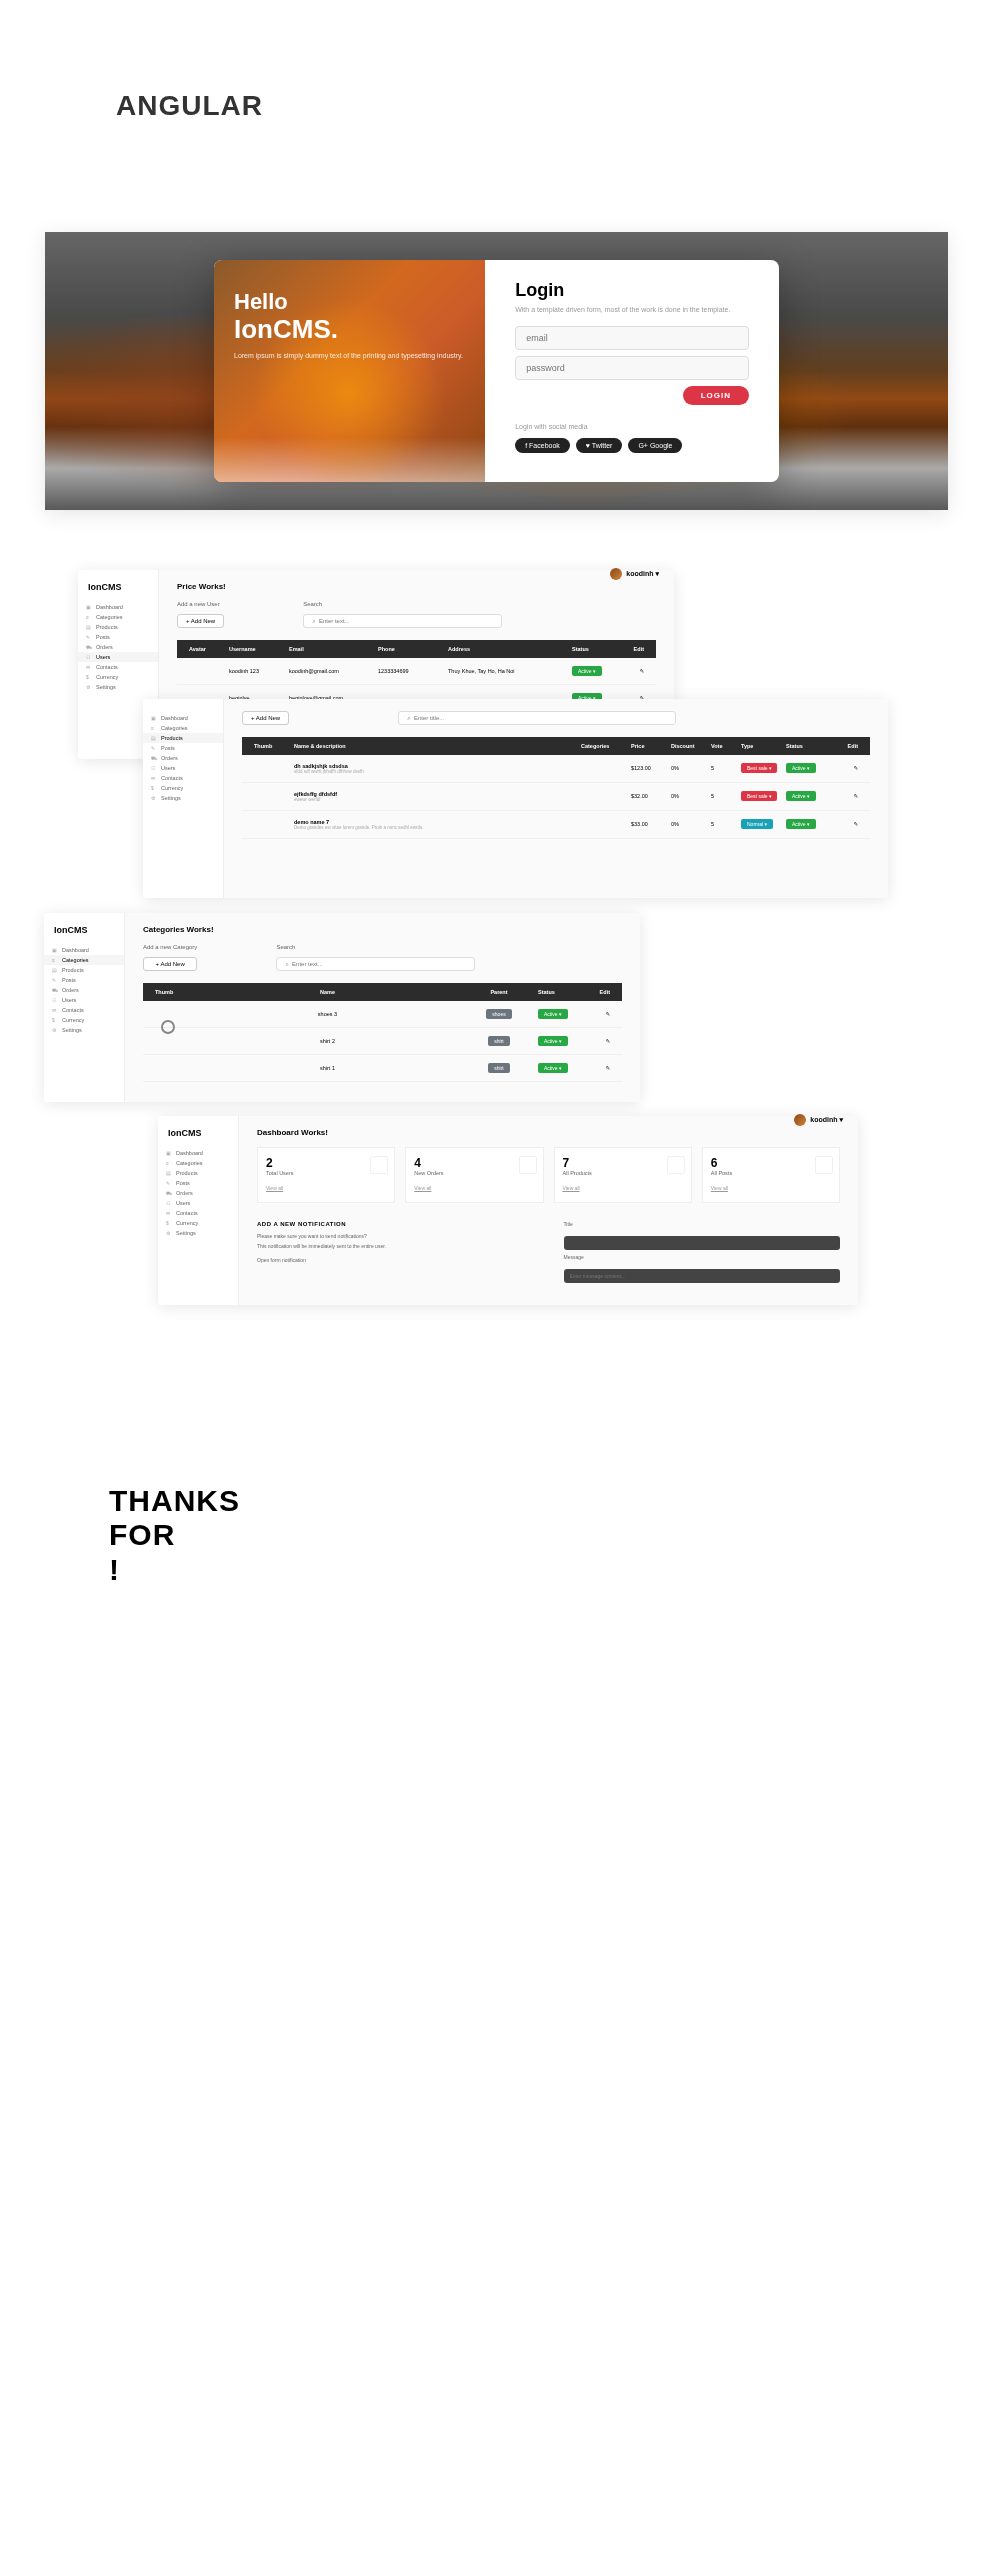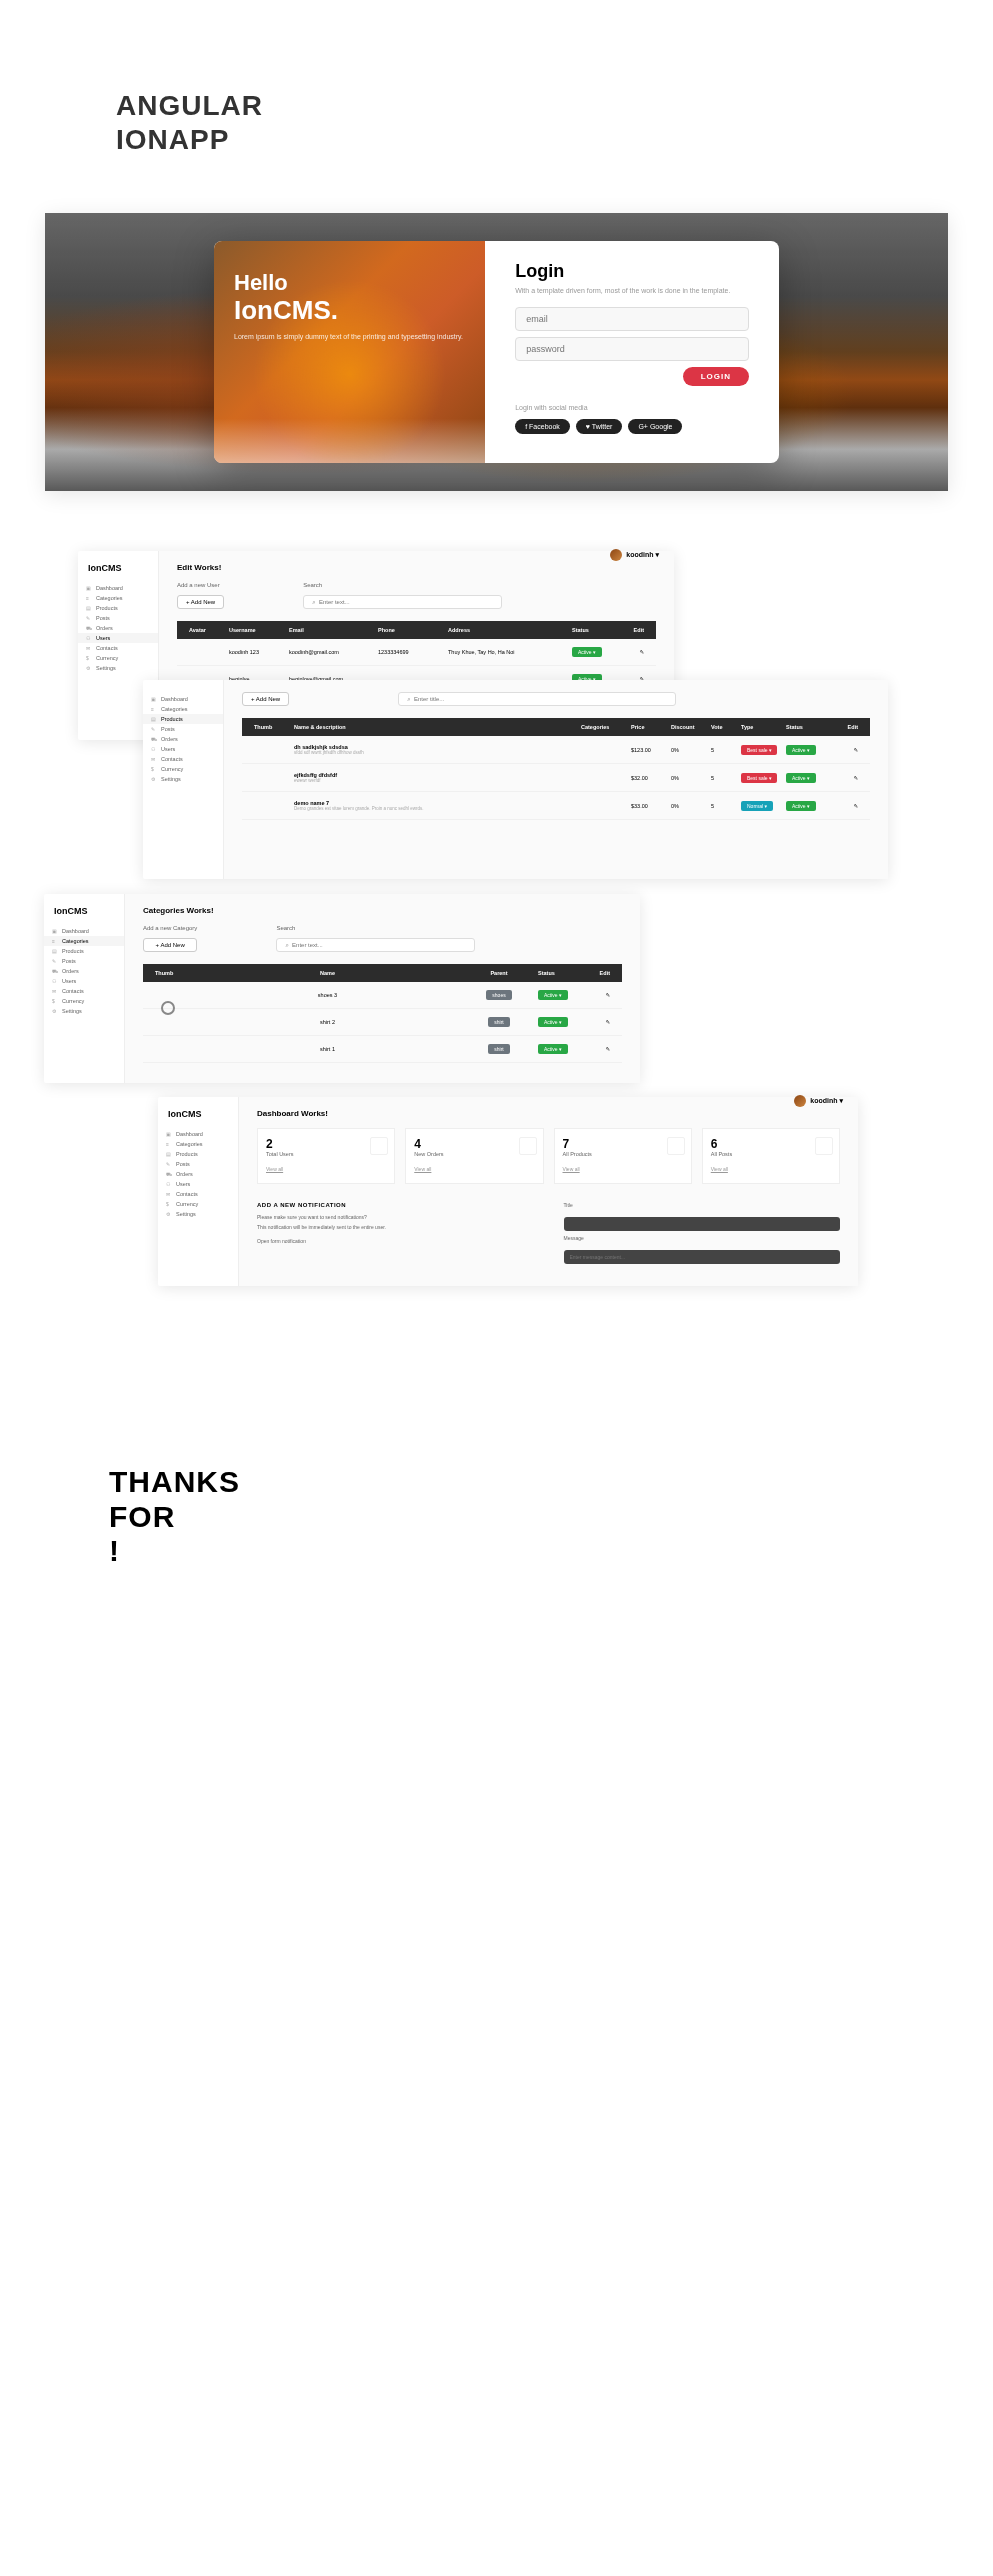--- a/index.html
+++ b/index.html
@@ -1,19 +1,19 @@
 <!DOCTYPE html>
 <html><head>
 <meta charset="utf-8">
 <style>
 *{box-sizing:border-box;margin:0;padding:0;font-family:-apple-system,BlinkMacSystemFont,'Segoe UI',Arial,sans-serif}
 body{background:#fff;width:993px;margin:0 auto}
 .hero-title{padding:89px 0 0 116px}
 .hero-title h1{font-size:28px;font-weight:700;color:#333;line-height:1.2;letter-spacing:1px}
-.login-section{margin:57px 45px 0;height:278px;position:relative;background:#555;overflow:hidden;box-shadow:0 4px 20px rgba(0,0,0,0.1)}
+.login-section{margin:109px 45px 0;height:278px;position:relative;background:#555;overflow:hidden;box-shadow:0 4px 20px rgba(0,0,0,0.1)}
 .mountain-bg{position:absolute;inset:0;background:linear-gradient(180deg,#888 0%,#666 30%,#8b5a2b 50%,#d2691e 60%,#8b4513 70%,#fff 85%,#888 100%)}
 .mountain-bg::before{content:'';position:absolute;inset:0;background:radial-gradient(ellipse at 30% 60%,rgba(205,92,40,0.9) 0%,transparent 40%),radial-gradient(ellipse at 60% 65%,rgba(255,140,0,0.7) 0%,transparent 35%)}
 .mountain-bg::after{content:'';position:absolute;inset:0;background:linear-gradient(rgba(0,0,0,0.25),rgba(0,0,0,0.35))}
 .login-card{position:absolute;top:28px;left:169px;right:169px;bottom:28px;background:#fff;border-radius:8px;display:flex;overflow:hidden;box-shadow:0 10px 40px rgba(0,0,0,0.3)}
 .login-left{flex:0 0 48%;position:relative;background:linear-gradient(135deg,#8b5a2b 0%,#d2691e 40%,#cd5c28 60%,#8b4513 100%);padding:30px 20px;color:#fff}
 .login-left::before{content:'';position:absolute;inset:0;background:radial-gradient(ellipse at 50% 60%,rgba(255,165,0,0.6) 0%,transparent 50%),linear-gradient(0deg,rgba(255,255,255,0.5) 0%,transparent 20%)}
 .login-left-content{position:relative;z-index:1}
 .login-left h2{font-size:22px;font-weight:700;line-height:1.1}
 .login-left h1{font-size:26px;font-weight:700;margin-bottom:6px}
 .login-left p{font-size:7px;line-height:1.3;opacity:0.85}
@@ -82,21 +82,20 @@
 .c-av{flex:0 0 40px}.c-un{flex:0 0 60px}.c-em{flex:0 0 89px}.c-ph{flex:0 0 70px}.c-ad{flex:1}.c-st{flex:0 0 50px}.c-ed{flex:0 0 30px;text-align:right}
 .c-th{flex:0 0 40px}.c-nd{flex:1}.c-ct{flex:0 0 50px}.c-pr{flex:0 0 40px}.c-dc{flex:0 0 40px}.c-vt{flex:0 0 30px}.c-ty{flex:0 0 45px}
 .c-nm{flex:1;text-align:center}.c-pa{flex:0 0 70px;text-align:center}
 .desc{font-size:4.5px;color:#aaa}
 </style>
 </head>
 <body>
 
 <div class="hero-title">
   <h1>ANGULAR</h1>
-  <h1>IONAPP</h1>
 </div>
 
 <div class="login-section">
   <div class="mountain-bg"></div>
   <div class="login-card">
     <div class="login-left">
       <div class="login-left-content">
         <h2>Hello</h2>
         <h1>IonCMS.</h1>
         <p>Lorem ipsum is simply dummy text of the printing and typesetting industry.</p>
@@ -159,21 +158,21 @@
         <div class="sidebar-item">
             <span class="si-icon">⚙</span>
             <span>Settings</span>
           </div>
       </div>
       <div class="main">
         <div class="user-pill">
             <span class="avatar-sm"></span>
             <span>koodinh ▾</span>
           </div>
-        <div class="main-title">Edit Works!</div>
+        <div class="main-title">Price Works!</div>
         <div class="toolbar">
           <div>
               <span class="sub-label">Add a new User</span>
               <button class="add-btn">+ Add New</button>
             </div>
           <div>
               <span class="sub-label">Search</span>
               <input class="search-input" placeholder="⌕  Enter text..." style="">
             </div>
         </div>

